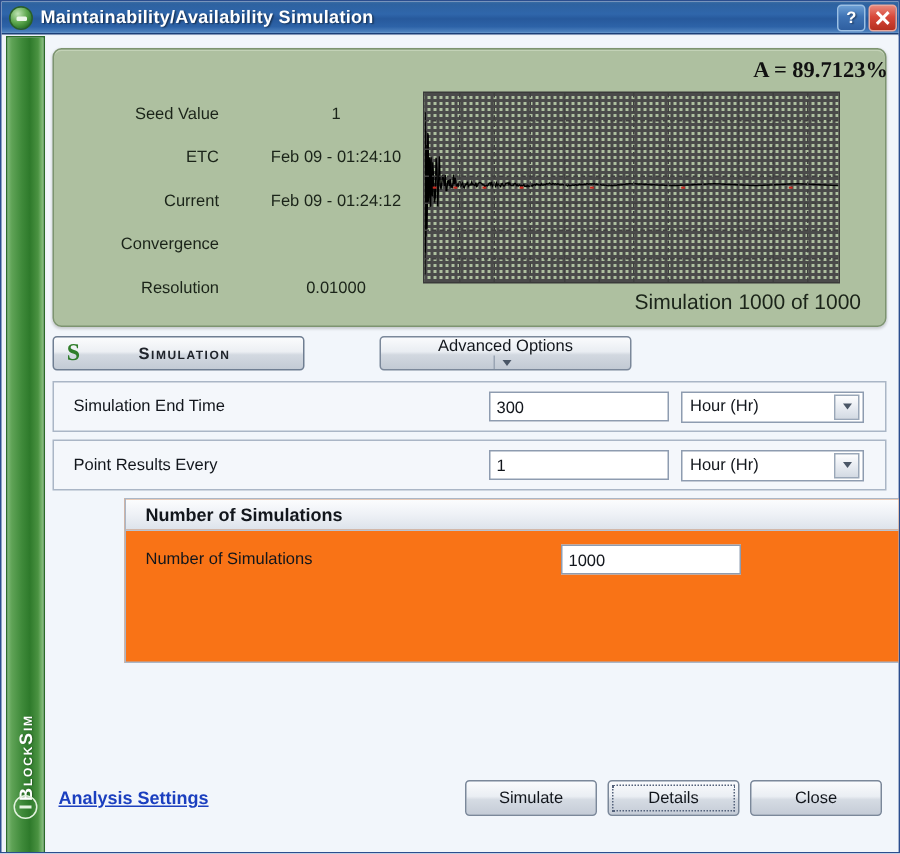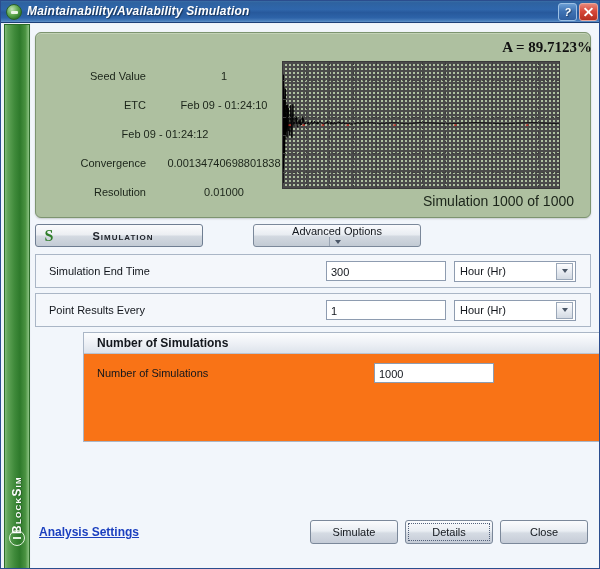--- a/index.html
+++ b/index.html
@@ -26,21 +26,20 @@
   .titlebar {
     position: absolute;
     left: 0; top: 0;
     width: 600px;
     height: 22px;
     background: linear-gradient(to bottom,
         #3a6ea5 0%, #2e62a0 8%, #2f66ab 40%, #27599c 55%,
         #2d63a8 80%, #4c80bd 96%, #6d9bcd 100%);
     border-bottom: 1px solid #1c3f77;
     box-sizing: border-box;
-    font-style: italic;
   }
   .title-icon {
     position: absolute;
     left: 5px; top: 3px;
     width: 16px; height: 16px;
   }
   .title-icon .orb {
     position: absolute;
     left: 0; top: 0;
     width: 16px; height: 16px;
@@ -498,25 +497,25 @@
       <div class="stats">
         <div class="stat-row">
           <div class="stat-label">Seed Value</div>
           <div class="stat-value">1</div>
         </div>
         <div class="stat-row">
           <div class="stat-label">ETC</div>
           <div class="stat-value">Feb 09 - 01:24:10</div>
         </div>
         <div class="stat-row">
+          <div class="stat-label">Current</div>
           <div class="stat-value">Feb 09 - 01:24:12</div>
         </div>
         <div class="stat-row">
           <div class="stat-label">Convergence</div>
-          <div class="stat-value">0.00134740698801838</div>
         </div>
         <div class="stat-row">
           <div class="stat-label">Resolution</div>
           <div class="stat-value">0.01000</div>
         </div>
       </div>
 
       <div class="plot-wrap">
         <div class="plot-box" id="plot-box">
           <svg class="plot-svg" id="plot-svg" viewBox="0 0 278 128" preserveAspectRatio="none">

